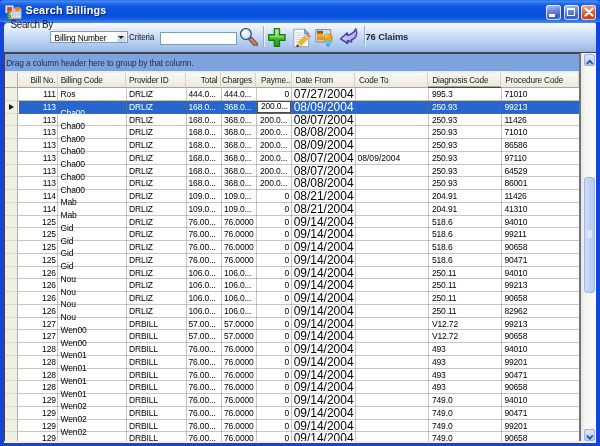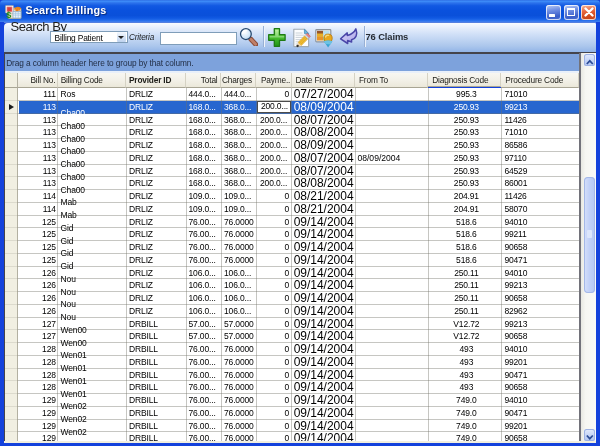--- a/index.html
+++ b/index.html
@@ -27,28 +27,28 @@
     <div class="abs" style="left:3px;top:3.5px;width:8.5px;height:8px;border:1.6px solid #fff;border-top-width:2.4px;"></div>
   </div>
 <div class="abs" style="left:581px;top:4.5px;width:15px;height:15px;border-radius:3px;background:linear-gradient(170deg,#f6b89c 0%,#e86840 40%,#d44d20 65%,#c04014 100%);box-shadow:inset 0 0 0 1px rgba(255,255,255,0.75);">
     <svg class="abs" style="left:2.5px;top:2.5px" width="10" height="10" viewBox="0 0 10 10">
       <path d="M1.5 1.5 L8.5 8.5 M8.5 1.5 L1.5 8.5" stroke="#fff" stroke-width="2.3" stroke-linecap="round"></path>
     </svg>
   </div>
 <div class="abs" style="left:4px;top:21.5px;width:592px;height:1.9px;background:#5580e0;"></div>
 <div class="abs" style="left:4px;top:23.4px;width:592px;height:28.6px;border-radius:4px 1px 0 0;
 background:linear-gradient(180deg,#fafcff 0%,#eaf1fc 14%,#d5e3f8 34%,#bfd4f2 58%,#abc6ec 80%,#97b8e8 96%,#92b4e6 100%);"></div>
-<div class="tb" style="left:10.5px;top:19px;font-size:13px;letter-spacing:-0.42px;color:#1c1c1c;">Search By</div>
+<div class="tb" style="left:10.5px;top:19px;font-size:10px;letter-spacing:-0.42px;color:#1c1c1c;">Search By</div>
 <div class="abs" style="left:50px;top:30.9px;width:77.7px;height:12.3px;background:#fff;border:1px solid #7f9db9;">
-<div class="tb" style="left:3.5px;top:1.6px;font-size:8.4px;letter-spacing:-0.18px;color:#000;">Billing Patient</div>
+<div class="tb" style="left:3.5px;top:1.6px;font-size:8.4px;letter-spacing:-0.18px;color:#000;">Billing Number</div>
 <div class="abs" style="right:0.5px;top:0.5px;width:9.5px;height:9.3px;background:linear-gradient(180deg,#f4f8fe,#d8e5f6 50%,#bed2ee);border-radius:1px;">
 <div class="abs" style="left:1.8px;top:3.2px;width:0;height:0;border-left:3px solid transparent;border-right:3px solid transparent;border-top:3.6px solid #222;"></div>
     </div>
   </div>
-<div class="tb" style="left:129px;top:32.5px;font-size:8.2px;letter-spacing:-0.15px;color:#1c1c1c;font-style:italic;">Criteria</div>
+<div class="tb" style="left:129px;top:32.5px;font-size:8.2px;letter-spacing:-0.15px;color:#1c1c1c;">Criteria</div>
 <div class="abs" style="left:159.5px;top:32px;width:77px;height:12.6px;background:#fff;border:1px solid #7f9db9;"></div>
 <svg class="abs" style="left:239px;top:26.5px;" width="19" height="19" viewBox="0 0 19 19">
 <defs>
       <radialGradient id="lens" cx="0.38" cy="0.32" r="0.95">
         <stop offset="0" stop-color="#ffffff"></stop>
         <stop offset="0.5" stop-color="#d4e8f8"></stop>
         <stop offset="1" stop-color="#9cc2e4"></stop>
       </radialGradient>
     </defs>
 <line x1="11.7" y1="12.0" x2="16.8" y2="17.5" stroke="#8a4a38" stroke-width="4.8" stroke-linecap="round"></line>
@@ -115,37 +115,37 @@
 <div class="tb" style="left:0.8px;top:4.5px;font-size:8.3px;letter-spacing:-0.1px;color:#232f46;">Drag a column header here to group by that column.</div>
   </div>
 <div class="abs" style="left:5.4px;top:71.2px;width:573.8px;height:1.4px;background:#e9f0fa;"></div>
 <div class="abs" style="left:5.4px;top:72.6px;width:12.6px;height:15.400000000000006px;background:#f1efe2;border-right:1px solid #b3b0a1;border-bottom:1.2px solid #a8a594;overflow:hidden;"></div>
 <div class="abs" style="left:18px;top:72.6px;width:39.5px;height:15.400000000000006px;background:linear-gradient(180deg,#f8f7f2 0%,#f2f0e7 55%,#ebe8da 100%);border-right:1px solid #d5d2c4;border-bottom:1.2px solid #a8a594;overflow:hidden;">
     <div style="position:absolute;left:0;top:0;width:100%;height:100%;padding-right:1.2px;font-size:8.3px;letter-spacing:-0.18px;color:#21211c;text-align:right;line-height:14.5px;white-space:nowrap;">Bill No.</div>
   </div>
 <div class="abs" style="left:57.5px;top:72.6px;width:68.3px;height:15.400000000000006px;background:linear-gradient(180deg,#f8f7f2 0%,#f2f0e7 55%,#ebe8da 100%);border-right:1px solid #d5d2c4;border-bottom:1.2px solid #a8a594;overflow:hidden;">
     <div style="position:absolute;left:0;top:0;width:100%;height:100%;padding-left:3.2px;font-size:8.3px;letter-spacing:-0.18px;color:#21211c;text-align:left;line-height:14.5px;white-space:nowrap;">Billing Code</div>
   </div>
-<div class="abs" style="left:125.8px;top:72.6px;width:60.2px;height:15.400000000000006px;background:linear-gradient(180deg,#f8f7f2 0%,#f2f0e7 55%,#ebe8da 100%);border-right:1px solid #d5d2c4;border-bottom:1.2px solid #a8a594;overflow:hidden;font-weight:bold;">
+<div class="abs" style="left:125.8px;top:72.6px;width:60.2px;height:15.400000000000006px;background:linear-gradient(180deg,#f8f7f2 0%,#f2f0e7 55%,#ebe8da 100%);border-right:1px solid #d5d2c4;border-bottom:1.2px solid #a8a594;overflow:hidden;">
     <div style="position:absolute;left:0;top:0;width:100%;height:100%;padding-left:3.2px;font-size:8.3px;letter-spacing:-0.18px;color:#21211c;text-align:left;line-height:14.5px;white-space:nowrap;">Provider ID</div>
   </div>
 <div class="abs" style="left:186px;top:72.6px;width:35px;height:15.400000000000006px;background:linear-gradient(180deg,#f8f7f2 0%,#f2f0e7 55%,#ebe8da 100%);border-right:1px solid #d5d2c4;border-bottom:1.2px solid #a8a594;overflow:hidden;">
     <div style="position:absolute;left:0;top:0;width:100%;height:100%;padding-right:2.5px;font-size:8.3px;letter-spacing:-0.18px;color:#21211c;text-align:right;line-height:14.5px;white-space:nowrap;">Total</div>
   </div>
 <div class="abs" style="left:221px;top:72.6px;width:35px;height:15.400000000000006px;background:linear-gradient(180deg,#f8f7f2 0%,#f2f0e7 55%,#ebe8da 100%);border-right:1px solid #d5d2c4;border-bottom:1.2px solid #a8a594;overflow:hidden;">
     <div style="position:absolute;left:0;top:0;width:100%;height:100%;padding-right:3px;font-size:8.3px;letter-spacing:-0.18px;color:#21211c;text-align:right;line-height:14.5px;white-space:nowrap;">Charges</div>
   </div>
 <div class="abs" style="left:256px;top:72.6px;width:35.5px;height:15.400000000000006px;background:linear-gradient(180deg,#f8f7f2 0%,#f2f0e7 55%,#ebe8da 100%);border-right:1px solid #d5d2c4;border-bottom:1.2px solid #a8a594;overflow:hidden;">
     <div style="position:absolute;left:0;top:0;width:100%;height:100%;padding-left:5px;font-size:8.3px;letter-spacing:-0.18px;color:#21211c;text-align:left;line-height:14.5px;white-space:nowrap;">Payme...</div>
   </div>
 <div class="abs" style="left:291.5px;top:72.6px;width:63.19999999999999px;height:15.400000000000006px;background:linear-gradient(180deg,#f8f7f2 0%,#f2f0e7 55%,#ebe8da 100%);border-right:1px solid #d5d2c4;border-bottom:1.2px solid #a8a594;overflow:hidden;">
     <div style="position:absolute;left:0;top:0;width:100%;height:100%;padding-left:4px;font-size:8.3px;letter-spacing:-0.18px;color:#21211c;text-align:left;line-height:14.5px;white-space:nowrap;">Date From</div>
   </div>
 <div class="abs" style="left:354.7px;top:72.6px;width:73.60000000000002px;height:15.400000000000006px;background:linear-gradient(180deg,#f8f7f2 0%,#f2f0e7 55%,#ebe8da 100%);border-right:1px solid #d5d2c4;border-bottom:1.2px solid #a8a594;overflow:hidden;">
-    <div style="position:absolute;left:0;top:0;width:100%;height:100%;padding-left:4.3px;font-size:8.3px;letter-spacing:-0.18px;color:#21211c;text-align:left;line-height:14.5px;white-space:nowrap;">From To</div>
+    <div style="position:absolute;left:0;top:0;width:100%;height:100%;padding-left:4.3px;font-size:8.3px;letter-spacing:-0.18px;color:#21211c;text-align:left;line-height:14.5px;white-space:nowrap;">Code To</div>
   </div>
 <div class="abs" style="left:428.3px;top:72.6px;width:73.0px;height:14px;background:linear-gradient(180deg,#f8f7f2 0%,#f2f0e7 55%,#ebe8da 100%);border-right:1px solid #d5d2c4;border-bottom:1.2px solid #a8a594;overflow:hidden;text-decoration:underline;">
     <div style="position:absolute;left:0;top:0;width:100%;height:100%;padding-left:4px;font-size:8.3px;letter-spacing:-0.18px;color:#21211c;text-align:left;line-height:14.5px;white-space:nowrap;">Diagnosis Code</div>
   </div>
 <div class="abs" style="left:501.3px;top:72.6px;width:77.90000000000003px;height:15.400000000000006px;background:linear-gradient(180deg,#f8f7f2 0%,#f2f0e7 55%,#ebe8da 100%);border-right:1px solid #d5d2c4;border-bottom:1.2px solid #a8a594;overflow:hidden;">
     <div style="position:absolute;left:0;top:0;width:100%;height:100%;padding-left:4px;font-size:8.3px;letter-spacing:-0.18px;color:#21211c;text-align:left;line-height:14.5px;white-space:nowrap;">Procedure Code</div>
   </div>
 <div class="abs" style="left:5.4px;top:88px;width:573.8000000000001px;height:353.5px;background:#fff;overflow:hidden;font-size:8.5px;letter-spacing:-0.15px;color:#000;">
 <div class="abs" style="left:0;top:0;width:12.6px;height:353.5px;background:#f1efe2;border-right:1px solid #b3b0a1;"></div>
 <div class="abs" style="left:13.6px;top:12.75px;width:560.2px;height:12.75px;background:#2766cf;"></div>
@@ -446,21 +446,21 @@
       <div style="height:12.75px;line-height:12.75px;padding-left:2.3px;white-space:nowrap;overflow:hidden;"></div>
       <div style="height:12.75px;line-height:12.75px;padding-left:2.3px;white-space:nowrap;overflow:hidden;"></div>
       <div style="height:12.75px;line-height:12.75px;padding-left:2.3px;white-space:nowrap;overflow:hidden;"></div>
       <div style="height:12.75px;line-height:12.75px;padding-left:2.3px;white-space:nowrap;overflow:hidden;"></div>
       <div style="height:12.75px;line-height:12.75px;padding-left:2.3px;white-space:nowrap;overflow:hidden;"></div>
       <div style="height:12.75px;line-height:12.75px;padding-left:2.3px;white-space:nowrap;overflow:hidden;"></div>
       <div style="height:12.75px;line-height:12.75px;padding-left:2.3px;white-space:nowrap;overflow:hidden;"></div>
       <div style="height:12.75px;line-height:12.75px;padding-left:2.3px;white-space:nowrap;overflow:hidden;"></div>
       <div style="height:12.75px;line-height:12.75px;padding-left:2.3px;white-space:nowrap;overflow:hidden;"></div>
     </div>
-<div class="abs" style="left:423.4px;top:0;width:72.0px;text-align:center;">
+<div class="abs" style="left:423.4px;top:0;width:72.0px;text-align:left;">
       <div style="height:12.75px;line-height:12.75px;padding-left:3.2px;white-space:nowrap;overflow:hidden;">995.3</div>
       <div style="height:12.75px;line-height:12.75px;padding-left:3.2px;color:#fff;white-space:nowrap;overflow:hidden;">250.93</div>
       <div style="height:12.75px;line-height:12.75px;padding-left:3.2px;white-space:nowrap;overflow:hidden;">250.93</div>
       <div style="height:12.75px;line-height:12.75px;padding-left:3.2px;white-space:nowrap;overflow:hidden;">250.93</div>
       <div style="height:12.75px;line-height:12.75px;padding-left:3.2px;white-space:nowrap;overflow:hidden;">250.93</div>
       <div style="height:12.75px;line-height:12.75px;padding-left:3.2px;white-space:nowrap;overflow:hidden;">250.93</div>
       <div style="height:12.75px;line-height:12.75px;padding-left:3.2px;white-space:nowrap;overflow:hidden;">250.93</div>
       <div style="height:12.75px;line-height:12.75px;padding-left:3.2px;white-space:nowrap;overflow:hidden;">250.93</div>
       <div style="height:12.75px;line-height:12.75px;padding-left:3.2px;white-space:nowrap;overflow:hidden;">204.91</div>
       <div style="height:12.75px;line-height:12.75px;padding-left:3.2px;white-space:nowrap;overflow:hidden;">204.91</div>
@@ -486,21 +486,21 @@
 <div class="abs" style="left:496.4px;top:0;width:76.9px;text-align:left;">
       <div style="height:12.75px;line-height:12.75px;padding-left:2.6px;white-space:nowrap;overflow:hidden;">71010</div>
       <div style="height:12.75px;line-height:12.75px;padding-left:2.6px;color:#fff;white-space:nowrap;overflow:hidden;">99213</div>
       <div style="height:12.75px;line-height:12.75px;padding-left:2.6px;white-space:nowrap;overflow:hidden;">11426</div>
       <div style="height:12.75px;line-height:12.75px;padding-left:2.6px;white-space:nowrap;overflow:hidden;">71010</div>
       <div style="height:12.75px;line-height:12.75px;padding-left:2.6px;white-space:nowrap;overflow:hidden;">86586</div>
       <div style="height:12.75px;line-height:12.75px;padding-left:2.6px;white-space:nowrap;overflow:hidden;">97110</div>
       <div style="height:12.75px;line-height:12.75px;padding-left:2.6px;white-space:nowrap;overflow:hidden;">64529</div>
       <div style="height:12.75px;line-height:12.75px;padding-left:2.6px;white-space:nowrap;overflow:hidden;">86001</div>
       <div style="height:12.75px;line-height:12.75px;padding-left:2.6px;white-space:nowrap;overflow:hidden;">11426</div>
-      <div style="height:12.75px;line-height:12.75px;padding-left:2.6px;white-space:nowrap;overflow:hidden;">58070</div>
+      <div style="height:12.75px;line-height:12.75px;padding-left:2.6px;white-space:nowrap;overflow:hidden;">41310</div>
       <div style="height:12.75px;line-height:12.75px;padding-left:2.6px;white-space:nowrap;overflow:hidden;">94010</div>
       <div style="height:12.75px;line-height:12.75px;padding-left:2.6px;white-space:nowrap;overflow:hidden;">99211</div>
       <div style="height:12.75px;line-height:12.75px;padding-left:2.6px;white-space:nowrap;overflow:hidden;">90658</div>
       <div style="height:12.75px;line-height:12.75px;padding-left:2.6px;white-space:nowrap;overflow:hidden;">90471</div>
       <div style="height:12.75px;line-height:12.75px;padding-left:2.6px;white-space:nowrap;overflow:hidden;">94010</div>
       <div style="height:12.75px;line-height:12.75px;padding-left:2.6px;white-space:nowrap;overflow:hidden;">99213</div>
       <div style="height:12.75px;line-height:12.75px;padding-left:2.6px;white-space:nowrap;overflow:hidden;">90658</div>
       <div style="height:12.75px;line-height:12.75px;padding-left:2.6px;white-space:nowrap;overflow:hidden;">82962</div>
       <div style="height:12.75px;line-height:12.75px;padding-left:2.6px;white-space:nowrap;overflow:hidden;">99213</div>
       <div style="height:12.75px;line-height:12.75px;padding-left:2.6px;white-space:nowrap;overflow:hidden;">90658</div>

